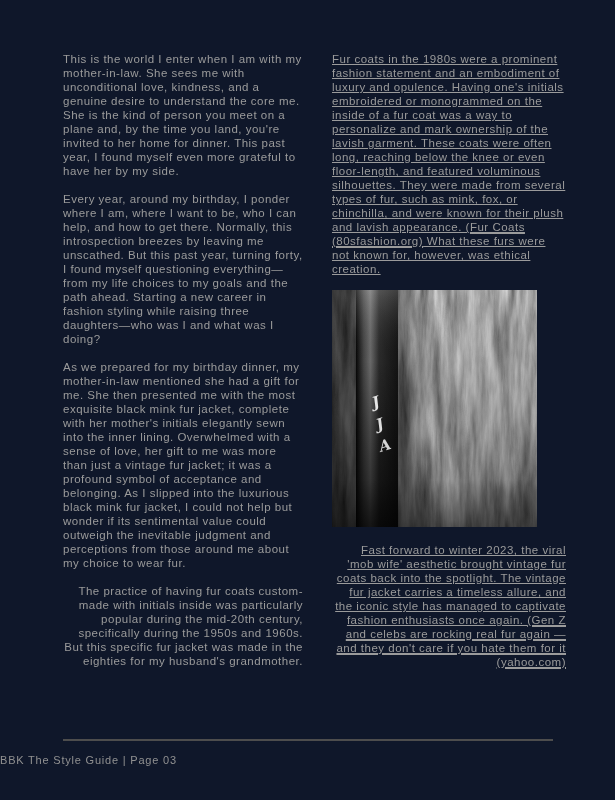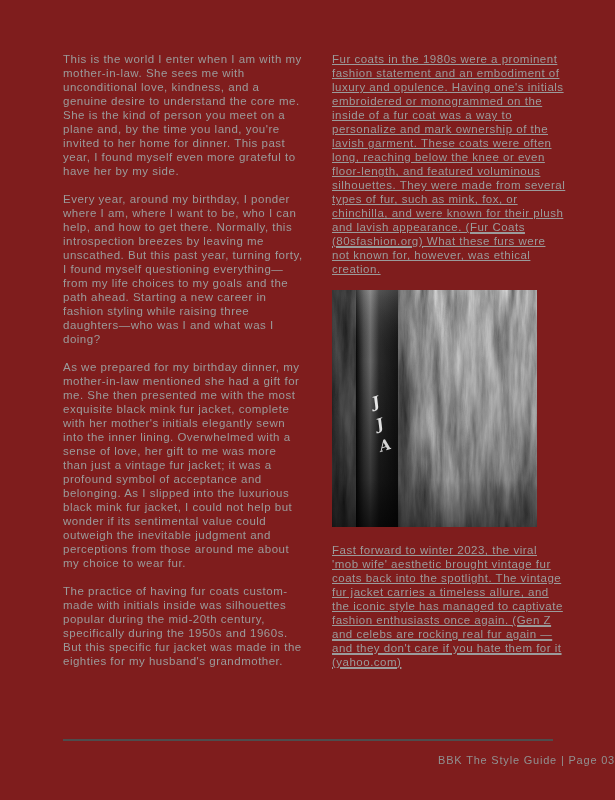--- a/index.html
+++ b/index.html
@@ -1,39 +1,39 @@
 <!DOCTYPE html>
 <html><head>
 <meta charset="utf-8">
 <style>
   html,body{margin:0;padding:0;background:#ffffff;}
   .page{
     position:relative;
     width:615px;height:800px;
-    background:#7f1d1d;
+    background:#0f172a;
     overflow:hidden;
     font-family:"Liberation Sans","DejaVu Sans",sans-serif;
   }
   .columns{
     position:absolute;
     left:63px;top:52px;
     display:flex;
     gap:29px;
   }
   .col{
     color:#9b9b9b;
     font-size:11.5px;
     line-height:14px;
     letter-spacing:0.5px;
     font-weight:400;
   }
   .col-left{width:240px;flex:none;}
   .col-right{width:234px;flex:none;text-decoration:underline;}
   .col p{margin:0 0 14px 0;}
-  .col p:last-child{margin-bottom:4px;}
+  .col p:last-child{margin-bottom:4px;text-align:right;}
   .inline-link{
     color:#9b9b9b;
     text-decoration:underline;
     text-underline-offset:2px;
     cursor:pointer;
   }
   .photo-frame{
     display:block;
     width:205px;height:237px;
     margin:10px 0 16px 0;
@@ -42,21 +42,21 @@
   .footer-rule{
     position:absolute;
     left:63px;top:739px;
     width:490px;height:2px;
     background:#4d4d4d;
   }
   .footer-text{
     position:absolute;
     left:0;top:754px;
     width:615px;
-    text-align:right;
+    text-align:left;
     color:#919191;
     font-size:11px;
     letter-spacing:0.8px;
   }
   .monogram-letter{
     font-family:"DejaVu Serif","Liberation Serif",serif;
     font-style:italic;
     font-weight:bold;
   }
 </style>
@@ -64,21 +64,21 @@
 <body>
 
 <div class="page">
 
   <div class="columns">
 
     <div class="col col-left">
       <p>This is the world I enter when I am with my mother-in-law. She sees me with unconditional love, kindness, and a genuine desire to understand the core me. She is the kind of person you meet on a plane and, by the time you land, you're invited to her home for dinner. This past year, I found myself even more grateful to have her by my side.</p>
       <p>Every year, around my birthday, I ponder where I am, where I want to be, who I can help, and how to get there. Normally, this introspection breezes by leaving me unscathed. But this past year, turning forty, I found myself questioning everything—from my life choices to my goals and the path ahead. Starting a new career in fashion styling while raising three daughters—who was I and what was I doing?</p>
       <p>As we prepared for my birthday dinner, my mother-in-law mentioned she had a gift for me. She then presented me with the most exquisite black mink fur jacket, complete with her mother's initials elegantly sewn into the inner lining. Overwhelmed with a sense of love, her gift to me was more than just a vintage fur jacket; it was a profound symbol of acceptance and belonging. As I slipped into the luxurious black mink fur jacket, I could not help but wonder if its sentimental value could outweigh the inevitable judgment and perceptions from those around me about my choice to wear fur.</p>
-      <p>The practice of having fur coats custom-made with initials inside was silhouettes popular during the mid-20th century, specifically during the 1950s and 1960s. But this specific fur jacket was made in the eighties for my husband's grandmother.</p>
+      <p>The practice of having fur coats custom-made with initials inside was particularly popular during the mid-20th century, specifically during the 1950s and 1960s. But this specific fur jacket was made in the eighties for my husband's grandmother.</p>
     </div>
 
     <div class="col col-right">
       <p><span>Fur coats in the 1980s were a prominent fashion statement and an embodiment of luxury and opulence. Having one's initials embroidered or monogrammed on the inside of a fur coat was a way to personalize and mark ownership of the lavish garment. These coats were often long, reaching below the knee or even floor-length, and featured voluminous silhouettes. They were made from several types of fur, such as mink, fox, or chinchilla, and were known for their plush and lavish appearance. (</span><span class="inline-link">Fur Coats (80sfashion.org)</span><span> What these furs were not known for, however, was ethical creation.</span></p>
 
       <svg class="photo-frame" width="205" height="237" viewBox="0 0 205 237" xmlns="http://www.w3.org/2000/svg">
         <defs>
           <filter id="furF" x="0" y="0" width="100%" height="100%">
             <feTurbulence type="fractalNoise" baseFrequency="0.09 0.012" numOctaves="5" seed="11"></feTurbulence>
             <feColorMatrix type="matrix" values="0.4 0.4 0.4 0 0  0.4 0.4 0.4 0 0  0.4 0.4 0.4 0 0  0 0 0 0 1"></feColorMatrix>

